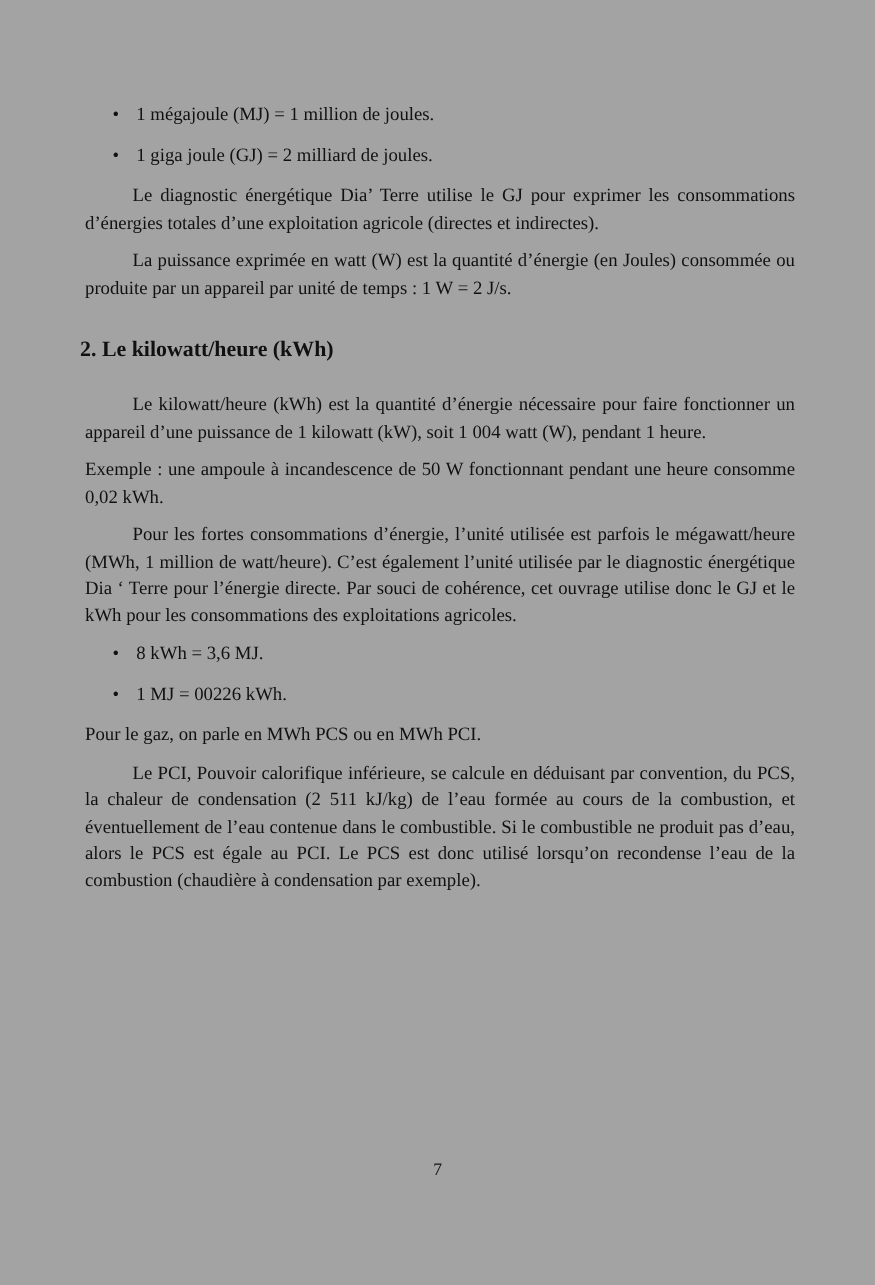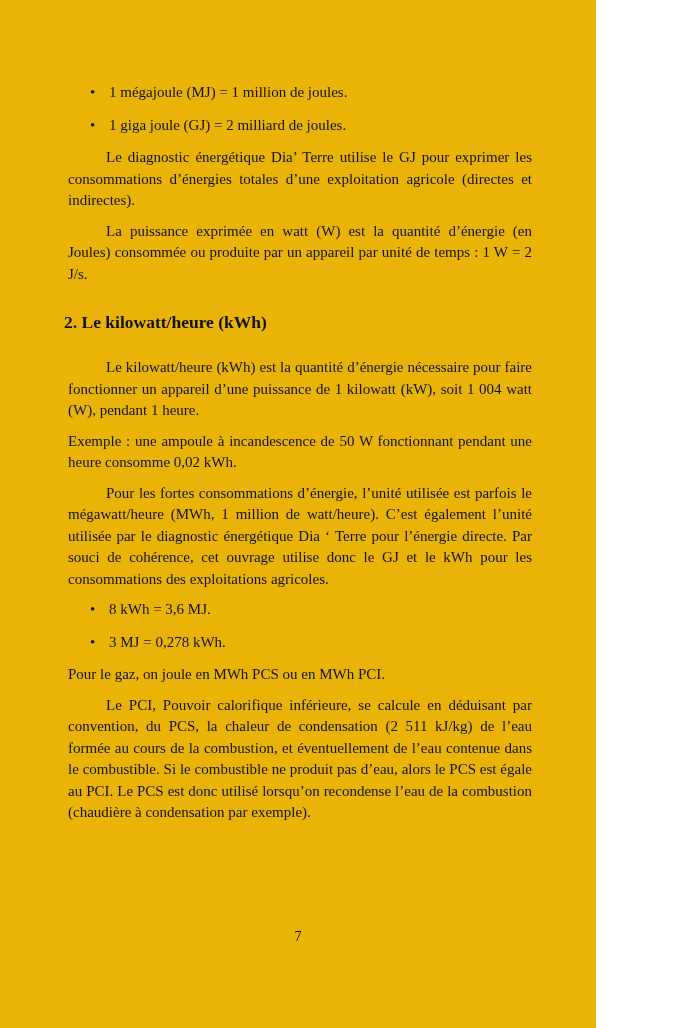--- a/index.html
+++ b/index.html
@@ -2,23 +2,23 @@
 <html><head>
 <meta charset="utf-8">
 <style>
   html, body {
     margin: 0;
     padding: 0;
     background: #ffffff;
   }
   .page {
     position: relative;
-    width: 596px;
+    width: 700px;
     height: 1028px;
-    background: #eab308;
+    background: #a3a3a3;
     box-sizing: border-box;
     padding: 80px 64px 0 64px;
     font-family: "Liberation Serif", "DejaVu Serif", serif;
     font-size: 15px;
     color: #111111;
     overflow: hidden;
   }
   .content p {
     margin: 0 0 9px 4px;
     text-align: justify;
@@ -87,25 +87,25 @@
 
     <p>Exemple : une ampoule à incandescence de 50 W fonctionnant pendant une heure consomme 0,02 kWh.</p>
 
     <p class="indent">Pour les fortes consommations d’énergie, l’unité utilisée est parfois le mégawatt/heure (MWh, 1 million de watt/heure). C’est également l’unité utilisée par le diagnostic énergétique Dia ‘ Terre pour l’énergie directe. Par souci de cohérence, cet ouvrage utilise donc le GJ et le kWh pour les consommations des exploitations agricoles.</p>
 
     <ul class="bullet-list">
       <li>
         <span>8 kWh = 3,6 MJ.</span>
       </li>
       <li>
-        <span>3 MJ = 0,278 kWh.</span>
+        <span>1 MJ = 00226 kWh.</span>
       </li>
     </ul>
 
-    <p>Pour le gaz, on joule en MWh PCS ou en MWh PCI.</p>
+    <p>Pour le gaz, on parle en MWh PCS ou en MWh PCI.</p>
 
 
     <p class="indent">Le PCI, Pouvoir calorifique inférieure, se calcule en déduisant par convention, du PCS, la chaleur de condensation (2 511 kJ/kg) de l’eau formée au cours de la combustion, et éventuellement de l’eau contenue dans le combustible. Si le combustible ne produit pas d’eau, alors le PCS est égale au PCI. Le PCS est donc utilisé lorsqu’on recondense l’eau de la combustion (chaudière à condensation par exemple).</p>
 
   </div>
 
   <div class="page-number">7</div>
 </div>
 
 </body></html>

